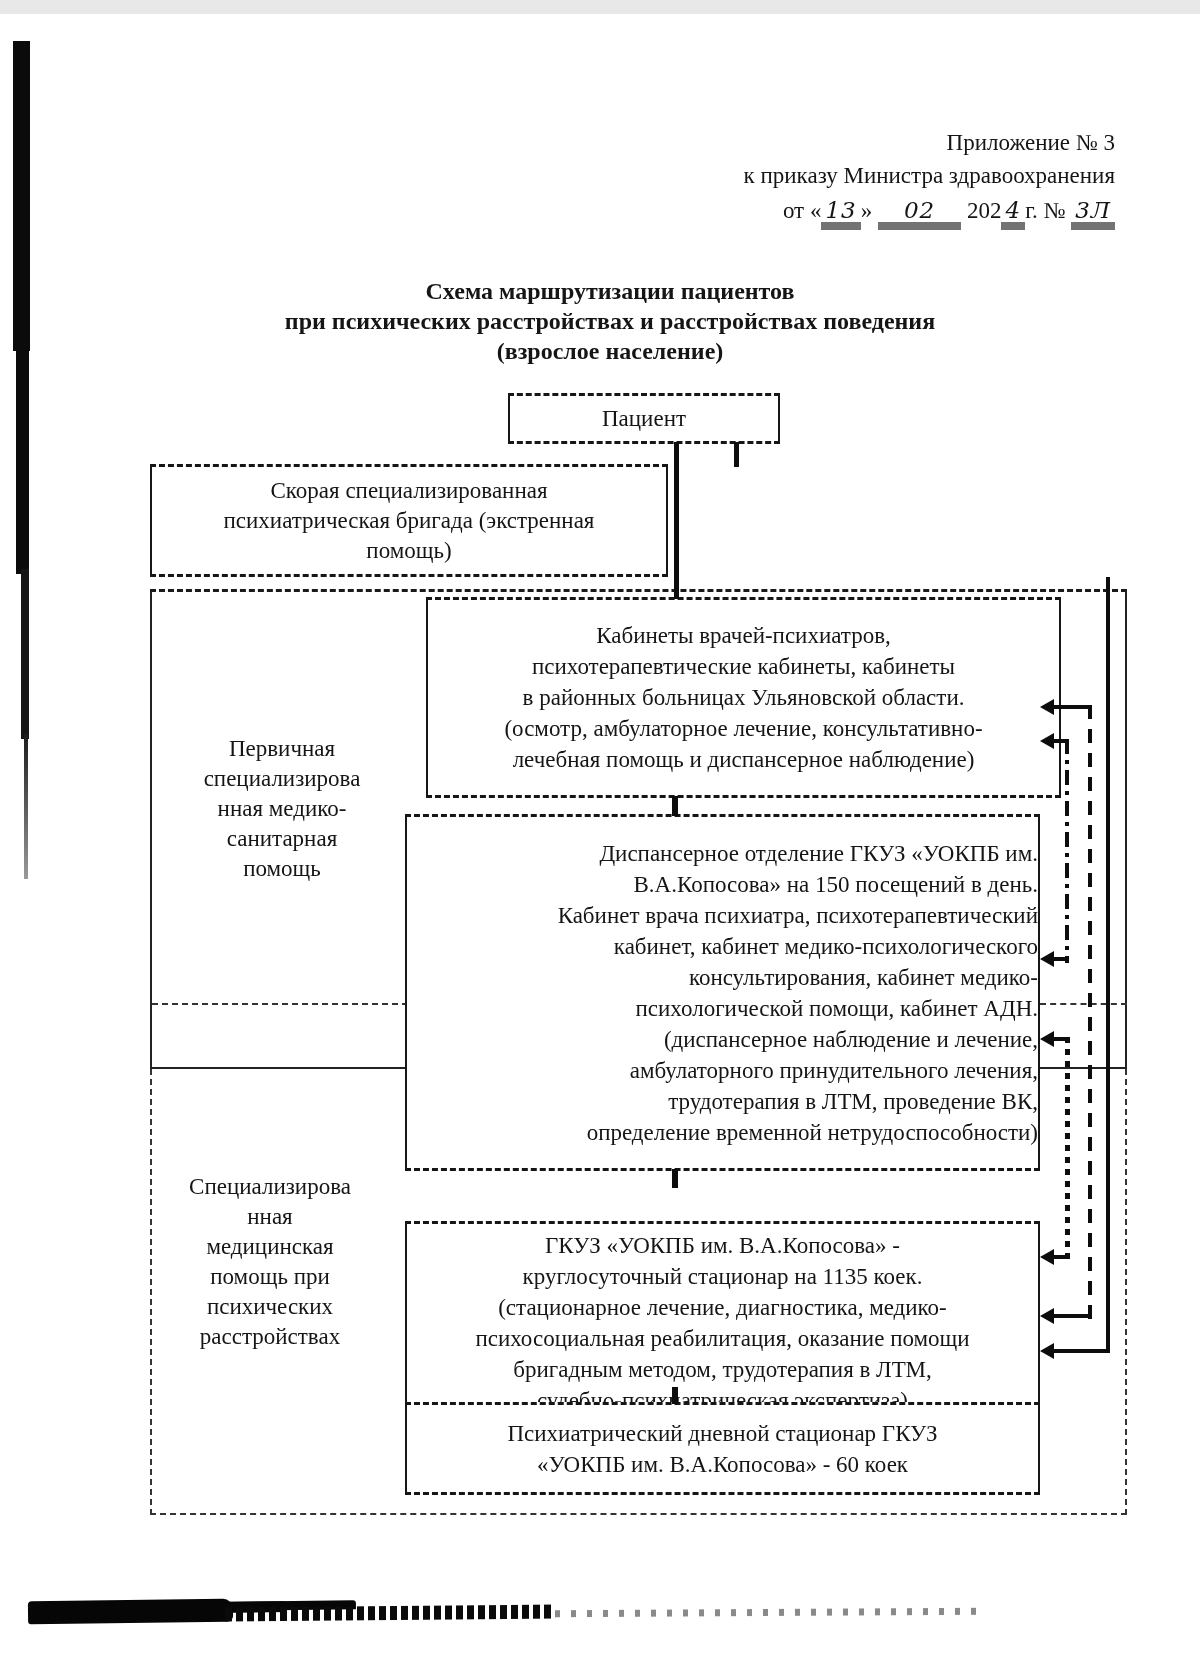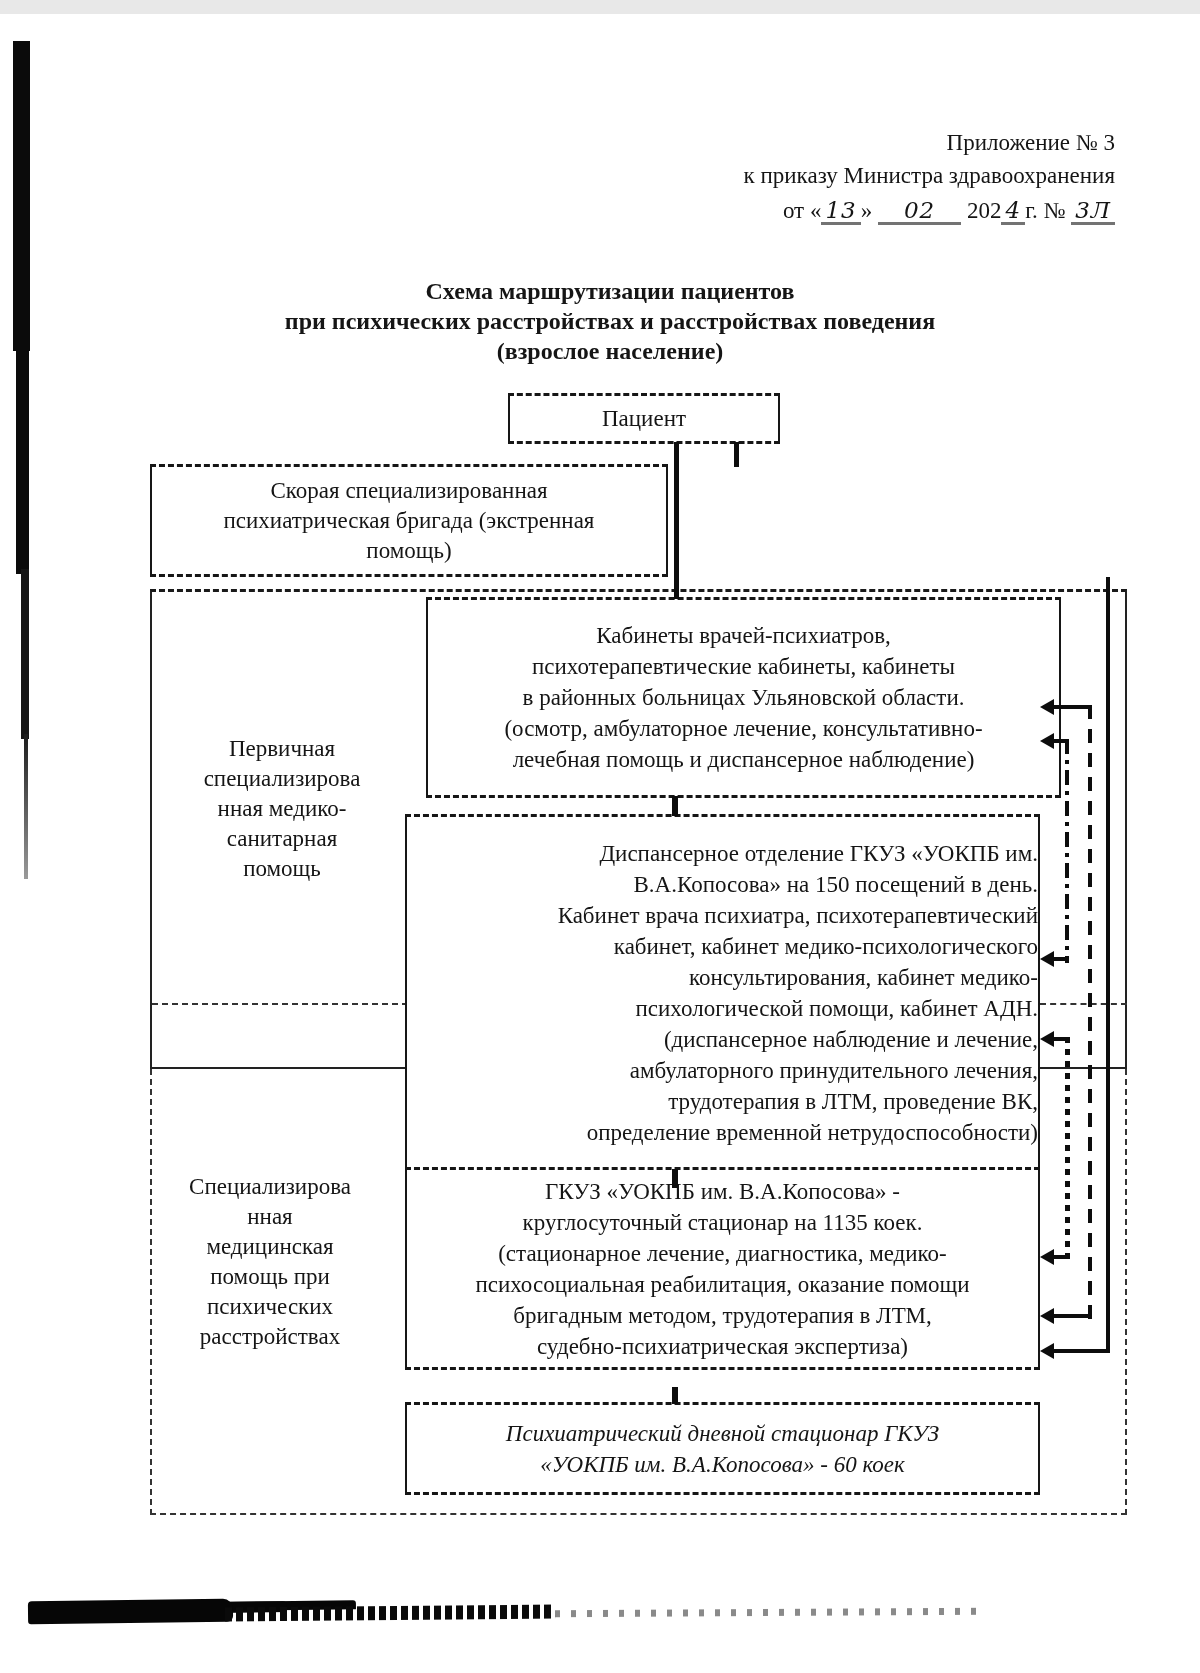--- a/index.html
+++ b/index.html
@@ -18,21 +18,21 @@
   .smudge-1{left:28px;top:1586px;width:205px;height:23px;background:#060606;border-radius:4px 10px 6px 3px;transform:rotate(-0.7deg);
             box-shadow:60px -3px 0 -6px #060606,130px -4px 0 -7px #060606;}
   .smudge-2{left:225px;top:1592px;width:330px;height:14px;transform:rotate(-0.5deg);
             background:repeating-linear-gradient(90deg,#0a0a0a 0 7px,rgba(0,0,0,0) 7px 11px);}
   .smudge-3{left:555px;top:1595px;width:430px;height:7px;opacity:.55;transform:rotate(-0.3deg);
             background:repeating-linear-gradient(90deg,#2a2a2a 0 5px,rgba(0,0,0,0) 5px 16px);}
   
   .header{left:580px;top:112px;width:535px;text-align:right;font-size:23px;line-height:33px;}
   .date-line{white-space:nowrap;margin-top:2px;}
   .hw{font-style:italic;letter-spacing:1px;font-family:"DejaVu Serif",serif;}
-  .uln{display:inline-block;border-bottom:3px solid #737373;line-height:23px;padding:0 4px;}
+  .uln{display:inline-block;border-bottom:8px solid #737373;line-height:23px;padding:0 4px;}
   .uln.wide{padding:0 26px;}
   .title{left:12px;top:262px;width:1196px;text-align:center;font-weight:bold;font-size:24px;line-height:30px;}
   
   .container{box-sizing:border-box;background:#fff;}
   #container1{left:150px;top:575px;width:977px;height:480px;border:2px solid #222;border-top:3px dashed #1a1a1a;}
   #container2{left:150px;top:1055px;width:977px;height:446px;border:2px dashed #333;border-top:none;background:transparent;}
   .divider{height:0;border-top:2px dashed #333;}
   #divider-left{left:152px;top:989px;width:256px;}
   #divider-right{left:1040px;top:989px;width:87px;}
   
@@ -42,22 +42,22 @@
     border-top:3px dashed #161616;border-bottom:3px dashed #161616;
     display:flex;flex-direction:column;justify-content:center;
     text-align:center;font-size:23px;line-height:31px;
   }
   .fbox .tl{white-space:nowrap;}
   #patient-box{left:508px;top:379px;width:272px;height:51px;}
   #ambulance-box{left:150px;top:450px;width:518px;height:113px;line-height:30px;}
   #ssmp-box{left:697px;top:450px;width:430px;height:113px;line-height:30px;}
   #cabinets-box{left:426px;top:583px;width:635px;height:201px;}
   #dispensary-box{left:405px;top:800px;width:635px;height:357px;align-items:flex-end;}
-  #hospital-box{left:405px;top:1153px;width:635px;height:203px;text-align:center;}
-  #dayhospital-box{left:405px;top:1388px;width:635px;height:93px;font-style:italic;}
+  #hospital-box{left:405px;top:1207px;width:635px;height:203px;text-align:center;}
+  #dayhospital-box{left:405px;top:1388px;width:635px;height:93px;}
   .clabel{z-index:2;text-align:center;font-size:23px;line-height:30px;}
   #primary-label{left:162px;top:720px;width:240px;}
   #specialized-label{left:150px;top:1158px;width:240px;}
   
   .vline,.hstub{z-index:3;}
   .v-solid{background:#0d0d0d;}
   .v-dashed{background:repeating-linear-gradient(180deg,#0d0d0d 0 14px,rgba(0,0,0,0) 14px 24px);}
   .v-dashdot{background:repeating-linear-gradient(180deg,#0d0d0d 0 15px,rgba(0,0,0,0) 15px 21px,#0d0d0d 21px 25px,rgba(0,0,0,0) 25px 31px);}
   .v-dotted{background:repeating-linear-gradient(180deg,#0d0d0d 0 6px,rgba(0,0,0,0) 6px 12px);}
   .hstub{height:4px;background:#0d0d0d;}

